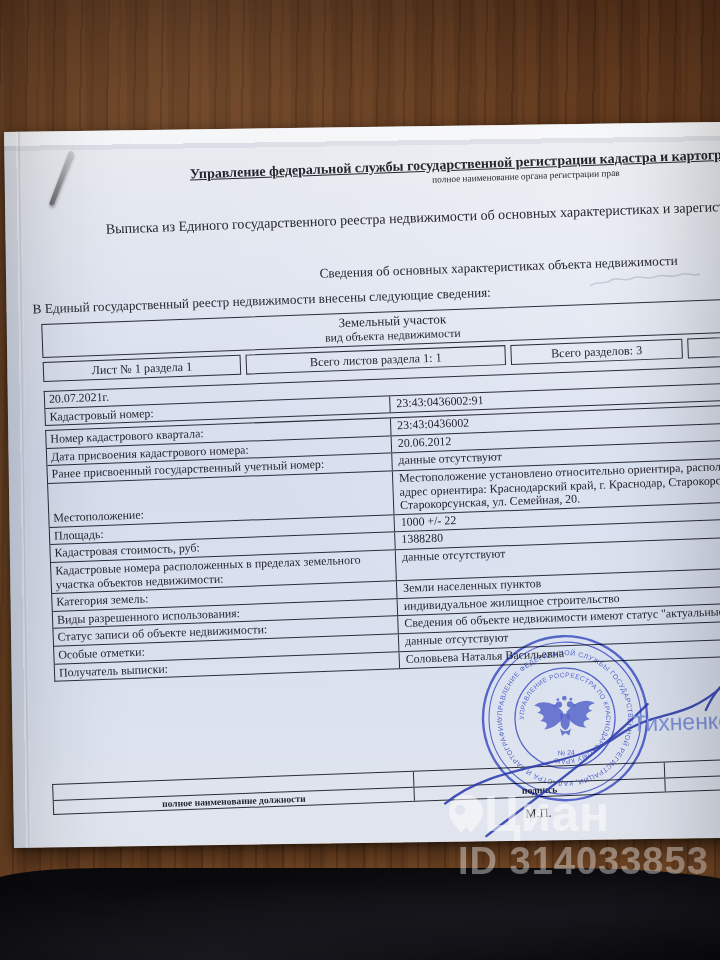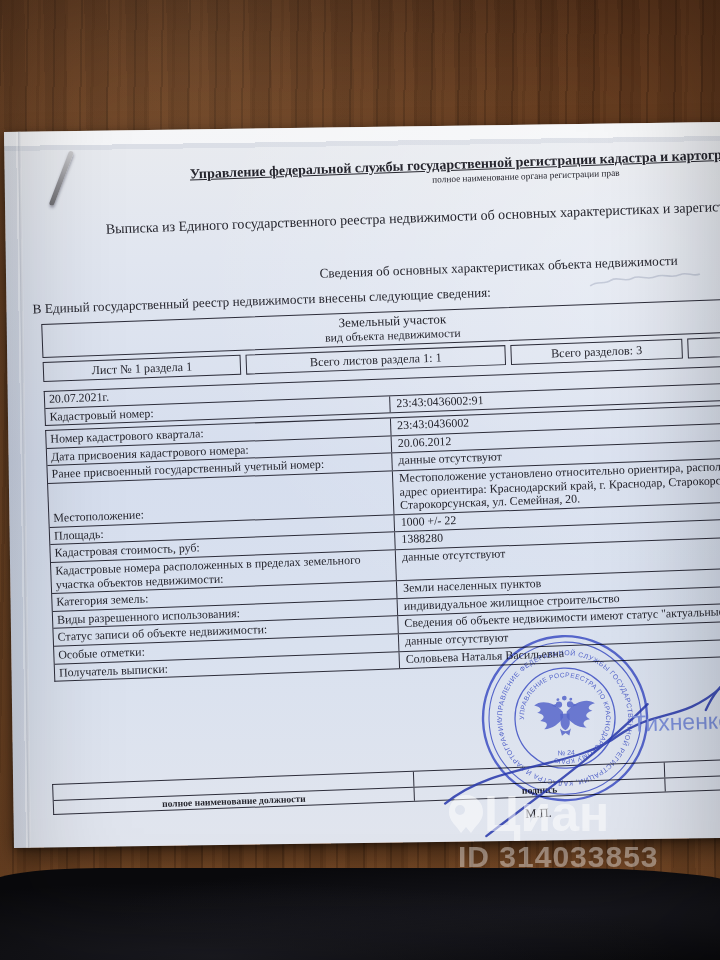--- a/index.html
+++ b/index.html
@@ -73,21 +73,21 @@
   .bc1{width:360px;} .bc2{width:250px;} .bc3{flex:1;border-right:none;}
   .brow1 .bcell{height:15px;}
   .brow2 .bcell{height:13px;font-size:9.6px;font-weight:bold;
     text-align:center;line-height:13px;}
   .mp{position:absolute;left:360px;top:40px;width:250px;text-align:center;
     font-size:12.5px;}
   .watermark{position:absolute;left:448px;top:788px;z-index:50;
     font-family:"Liberation Sans",sans-serif;color:#ffffff;pointer-events:none;}
   .wm-row{display:flex;align-items:center;opacity:0.52;}
   .wm-brand{font-size:50px;font-weight:bold;line-height:52px;}
-  .wm-id{margin:0 0 0 10px;font-size:30px;font-weight:bold;
+  .wm-id{margin:0 0 0 10px;font-size:38px;font-weight:bold;
     letter-spacing:1px;opacity:0.40;}
 </style>
 </head>
 <body>
 
 <div class="stage">
 
   <div class="floor"></div>
 
   <div class="paper">

